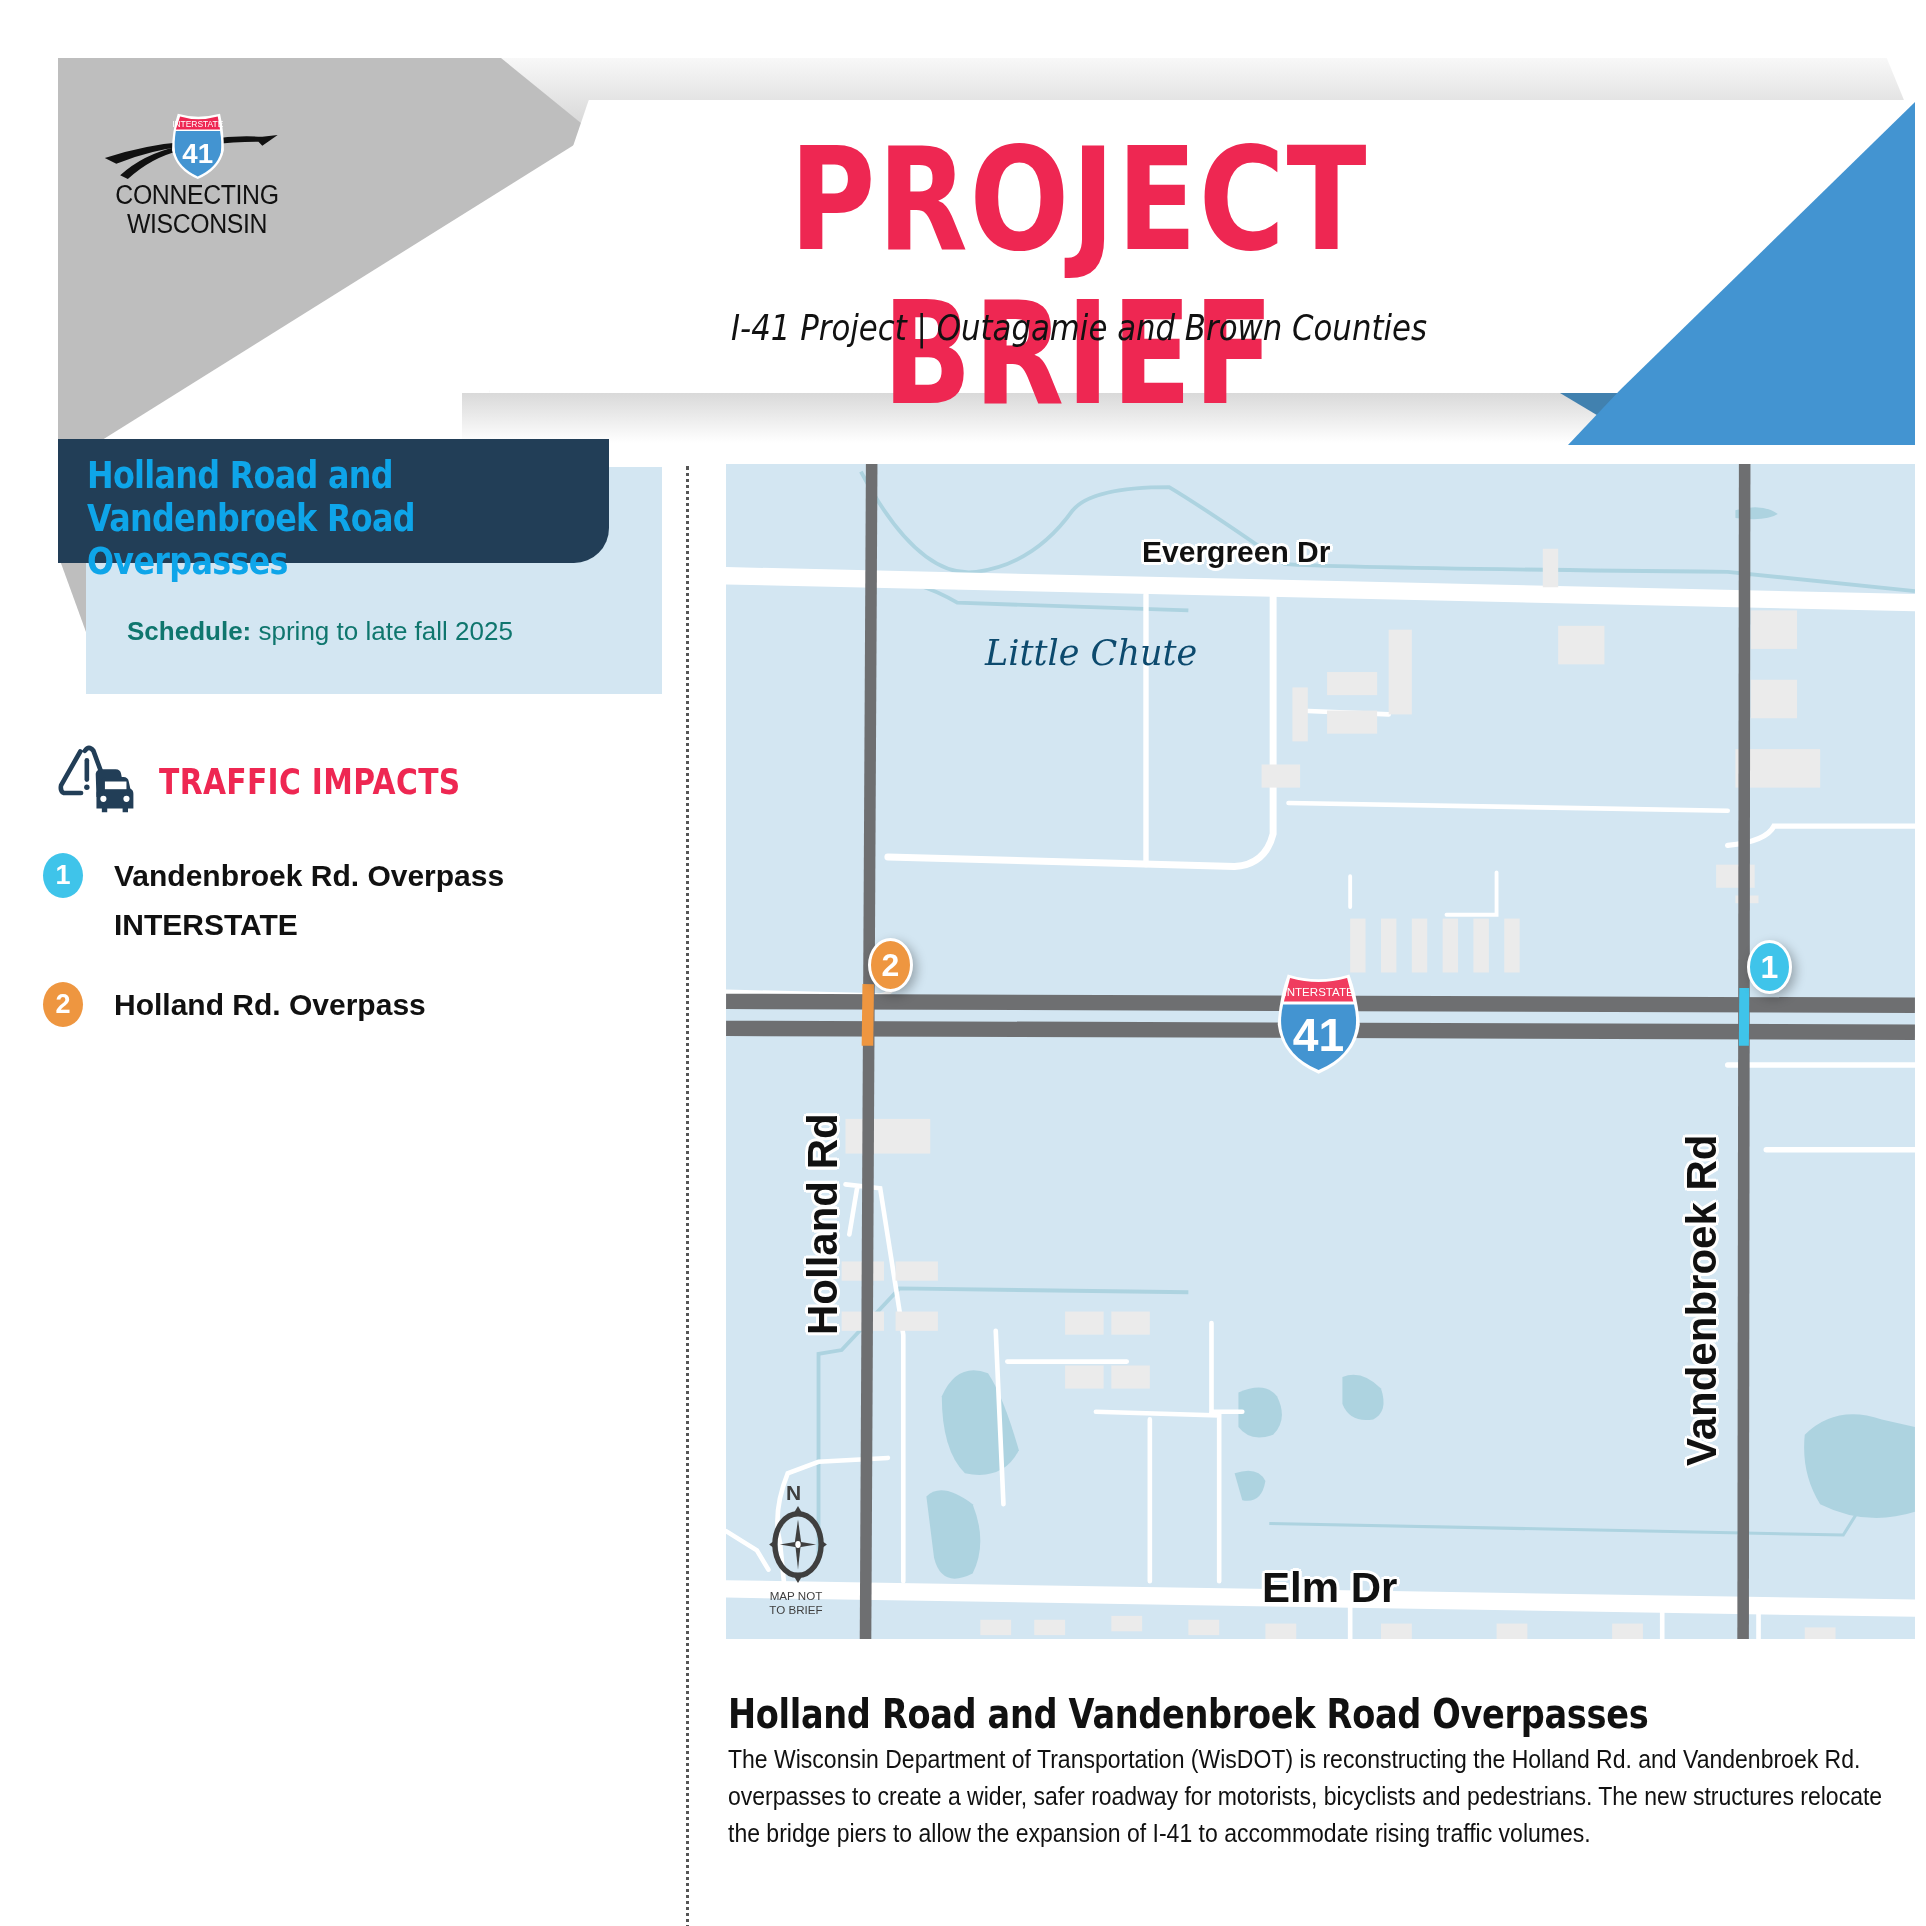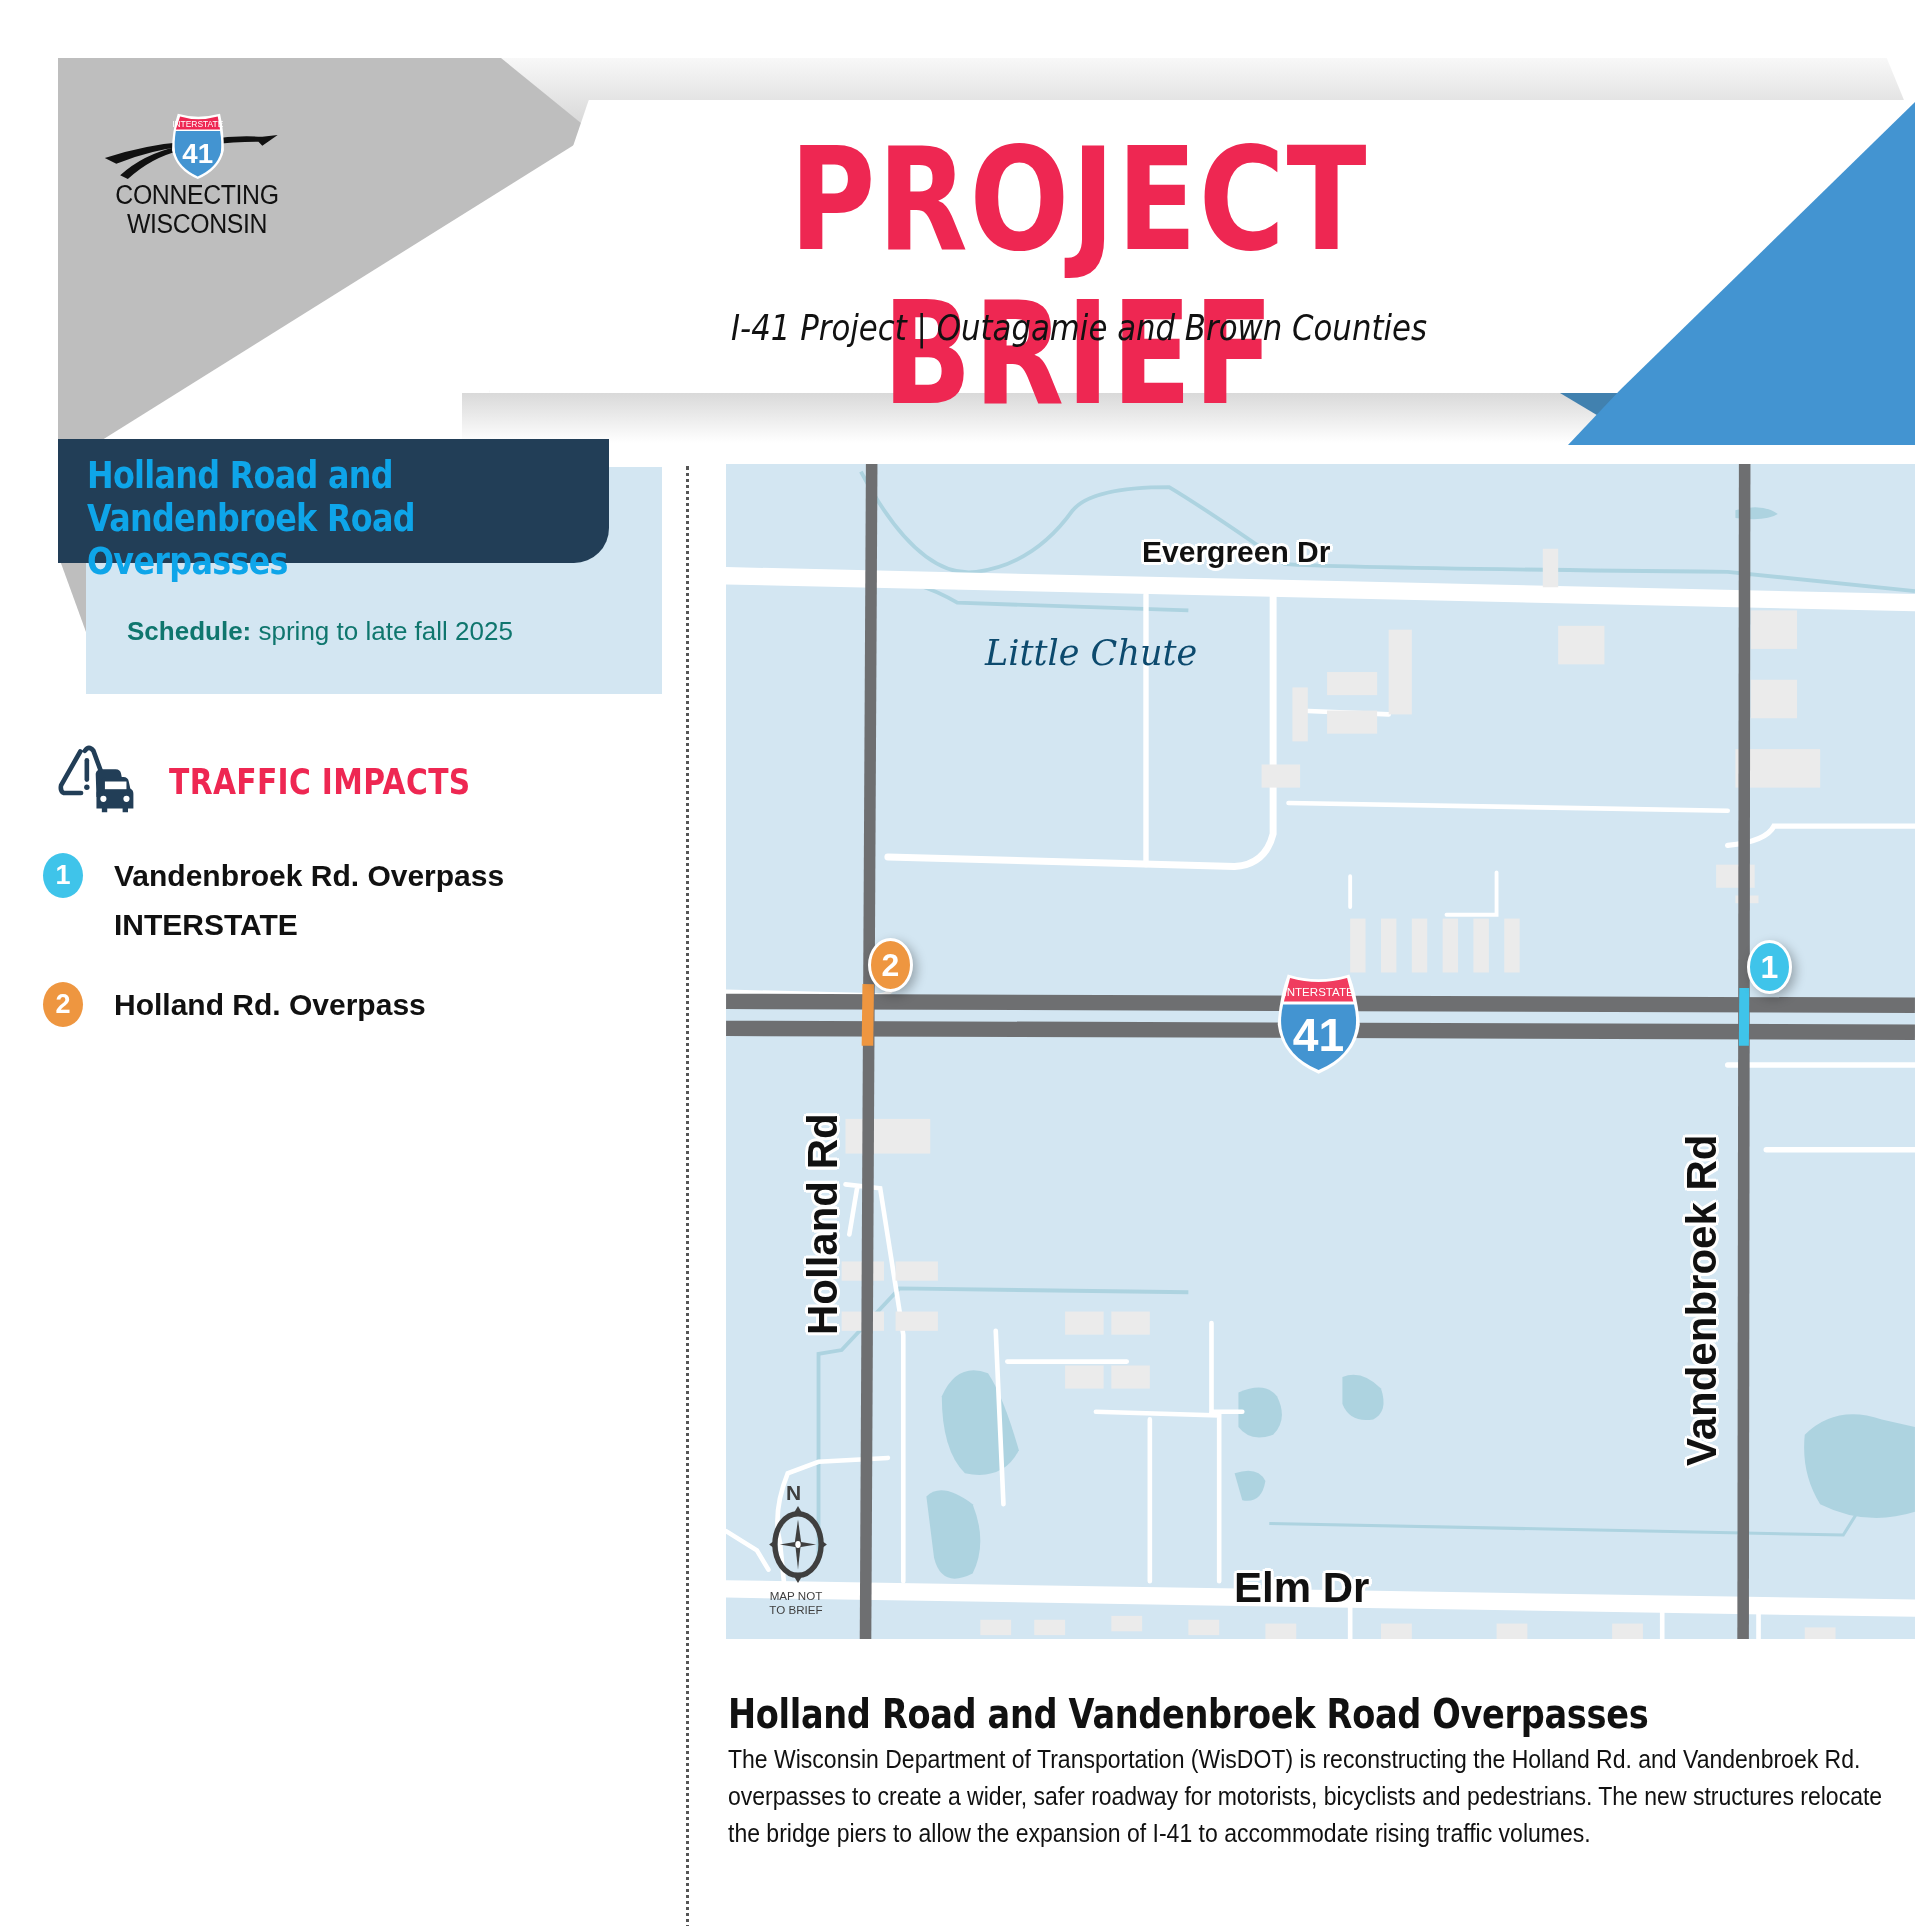--- a/index.html
+++ b/index.html
@@ -35,21 +35,21 @@
   .panel-blue { position: absolute; left: 86px; top: 467px; width: 576px; height: 227px; background: #d3e6f2; }
   .panel-fold { position: absolute; left: 58px; top: 555px; width: 28px; height: 77px; background: #bebebe;
     clip-path: polygon(0 0, 100% 0, 100% 100%); }
   .panel-title { position: absolute; left: 58px; top: 439px; width: 551px; height: 124px; background: #223e57;
     border-radius: 0 0 35px 0; color: #0ea5e9; padding: 15.4px 0 0 29px;
     font-family: "DejaVu Sans", sans-serif; font-weight: 700; font-size: 37px; line-height: 43px; letter-spacing: -0.8px; }
   .panel-title span { display: block; transform: scaleX(0.86); transform-origin: left; white-space: nowrap; }
   .schedule { position: absolute; left: 127px; top: 616px; font-size: 26px; color: #0f766e; white-space: nowrap; }
   .schedule b { font-weight: 700; }
 
-  .impacts-hdr { position: absolute; left: 58px; top: 743px; display: flex; align-items: center; gap: 11px; }
+  .impacts-hdr { position: absolute; left: 58px; top: 743px; display: flex; align-items: center; gap: 1px; }
   .impacts-title { font-family: "DejaVu Sans", sans-serif; font-weight: 700; font-size: 35px; color: #ee2752;
     transform: scaleX(0.85); transform-origin: left; letter-spacing: 0.4px; }
 
   .impact { position: absolute; left: 43px; display: flex; gap: 31px; }
   .badge { width: 40px; height: 45px; border-radius: 50%; color: #fff; font-weight: 700; font-size: 27px;
     display: flex; align-items: center; justify-content: center; flex-shrink: 0; margin-top: 1.5px; }
   .impact-text { font-size: 30px; line-height: 49px; color: #111; white-space: nowrap; }
   .impact-text .name { font-weight: 700; }
   .impact-text .status b { font-weight: 700; }
 
@@ -233,21 +233,21 @@
     <g transform="translate(1430,1325)">
       <path d="M28 0 Q108 25 188 0 Q210 60 215 130 Q205 215 108 258 Q12 215 2 130 Q6 60 28 0 Z" fill="#fff"></path>
       <path d="M34 9 Q108 30 182 9 L198 70 L18 70 Z" fill="#f03c5f"></path>
       <text x="108" y="55" text-anchor="middle" font-family="Liberation Sans, sans-serif" font-size="30" fill="#fff">INTERSTATE</text>
       <path d="M16 78 L200 78 Q208 110 204 140 Q192 212 108 248 Q24 212 12 140 Q8 110 16 78 Z" fill="#4394d1"></path>
       <text x="108" y="200" text-anchor="middle" font-family="Liberation Sans, sans-serif" font-weight="700" font-size="120" fill="#fff">41</text>
     </g>
   </svg>
 
   <div class="map-label" style="left:416px; top:71px; font-size:30px;">Evergreen Dr</div>
-  <div class="map-label" style="left:508px; top:1100px; font-size:42px;">Elm Dr</div>
+  <div class="map-label" style="left:536px; top:1100px; font-size:42px;">Elm Dr</div>
   <div class="map-label" style="left:-15.4px; top:828px; font-size:42px; transform: rotate(-90deg); transform-origin: left top; left: 73px; top: 871px;">Holland Rd</div>
   <div class="map-label" style="font-size:42px; transform: rotate(-90deg); transform-origin: left top; left: 952px; top: 1002px;">Vandenbroek Rd</div>
   <div class="town-label" style="left:231px; top:169px;">Little Chute</div>
 
   <div class="pin" style="left:142px; top:474px; background:#ee9640;">2</div>
   <div class="pin" style="left:1021px; top:476px; background:#3fc4ea;">1</div>
 </div>
 
 <div class="compass-n">N</div>
 <svg class="compass" style="left:769px; top:1506px;" width="58" height="77" viewBox="0 0 150 200">

